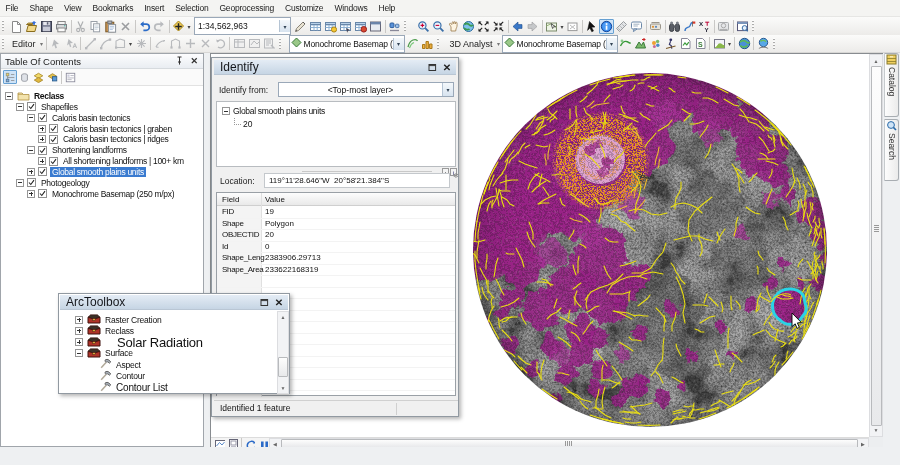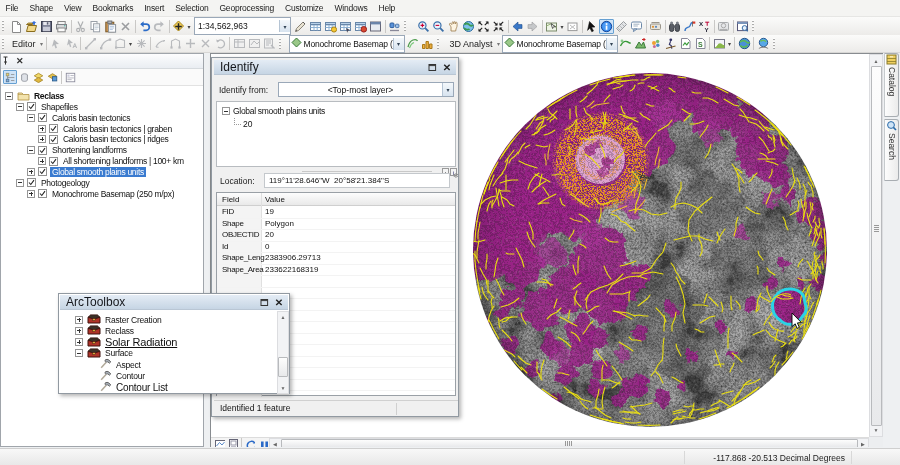--- a/index.html
+++ b/index.html
@@ -1173,20 +1173,21 @@
       <div class="sidetab" style="top:66px;height:62px;">
         <svg width="11" height="11" viewBox="0 0 11 11">
           <circle cx="5" cy="5" r="3.4" fill="#cfe4f7" stroke="#2a6aa8"></circle>
           <path d="M7.4 7.4l2.6 2.6" stroke="#2a6aa8" stroke-width="1.6"></path>
         </svg>
         <span class="vt">Search</span>
       </div>
     </div>
     <div id="toc" class="abs">
       <div id="toctitle" class="abs">
+        <span class="t">Table Of Contents</span>
         <span style="margin-right:6px"><svg width="9" height="9" viewBox="0 0 9 9">
             <path d="M4.5 1v5M2.5 1h4M3 6h3M4.5 6v2.6" stroke="#333" fill="none"></path>
           </svg></span>
         <span style="margin-right:5px;font-size:9px;color:#333;font-weight:bold">✕</span>
       </div>
       <div id="tocbar" class="abs">
         <span class="ti sel" style="margin-left:2px;width:14px;height:14px;">
           <svg width="11" height="11" viewBox="0 0 11 11">
             <g transform="scale(0.85)">
               <rect x="1.5" y="1.5" width="3" height="3" fill="#f0d060" stroke="#997"></rect>
@@ -1338,25 +1339,20 @@
           <b></b>
         </span>
         <span class="cb">
           <svg width="7" height="7" viewBox="0 0 7 7">
             <path d="M1 3.5l1.8 2L6 1.2" fill="none" stroke="#222" stroke-width="1.1"></path>
           </svg>
         </span>
         <span class="lbl" style="">Monochrome Basemap (250 m/px)</span>
       </div>
     </div>
-    <div id="status" class="abs">
-      <span id="coords">-117.868  -20.513 Decimal Degrees</span>
-<div style="position:absolute;right:215px;top:2px;width:1px;height:13px;background:#d8d8d8;"></div>
-<div style="position:absolute;right:48px;top:2px;width:1px;height:13px;background:#d8d8d8;"></div>
-</div>
     <div id="idw" class="fwin abs">
       <div class="ftitle" style="margin:2px 2px 0 2px;">
         <span class="t">Identify</span>
         <span class="wbtn">
           <svg width="9" height="9" viewBox="0 0 9 9">
             <rect x="1" y="1.5" width="6.6" height="6" fill="none" stroke="#333"></rect>
             <path d="M1 2.6h6.6" stroke="#333"></path>
           </svg>
         </span>
         <span class="wbtn" style="font-size:10px;font-weight:bold">✕</span>
@@ -1468,21 +1464,21 @@
         <span class="pm plus" style="flex:0 0 auto;">
           <i></i>
           <b></b>
         </span>
         <span style="margin-left:4px;"><svg width="14" height="11" viewBox="0 0 14 11">
             <path d="M1 4.2h12v5.8H1z" fill="#b03228" stroke="#40120e"></path>
             <path d="M1 4.2l2.5-2.4h7L13 4.2l-6 2z" fill="#3a3028" stroke="#40120e" stroke-width=".6"></path>
             <path d="M1 4.2l6 2 6-2" fill="none" stroke="#40120e" stroke-width=".6"></path>
             <rect x="5.4" y="5.6" width="3" height="2" fill="#d8a83a" stroke="#40120e" stroke-width=".5"></rect>
           </svg></span>
-        <span style="font-size:11px;letter-spacing:-0.2px;margin-left:4px;text-decoration:underline;">Solar Radiation</span>
+        <span style="font-size:13px;letter-spacing:-0.2px;margin-left:16px;">Solar Radiation</span>
       </div>
       <div style="position:absolute;left:16px;top:53.900000000000006px;display:flex;align-items:center;height:11px;">
         <span class="pm" style="flex:0 0 auto;">
           <i></i>
         </span>
         <span style="margin-left:4px;"><svg width="14" height="11" viewBox="0 0 14 11">
             <path d="M1 4.2h12v5.8H1z" fill="#b03228" stroke="#40120e"></path>
             <path d="M1 4.2l2.5-2.4h7L13 4.2l-6 2z" fill="#3a3028" stroke="#40120e" stroke-width=".6"></path>
             <path d="M1 4.2l6 2 6-2" fill="none" stroke="#40120e" stroke-width=".6"></path>
             <rect x="5.4" y="5.6" width="3" height="2" fill="#d8a83a" stroke="#40120e" stroke-width=".5"></rect>

